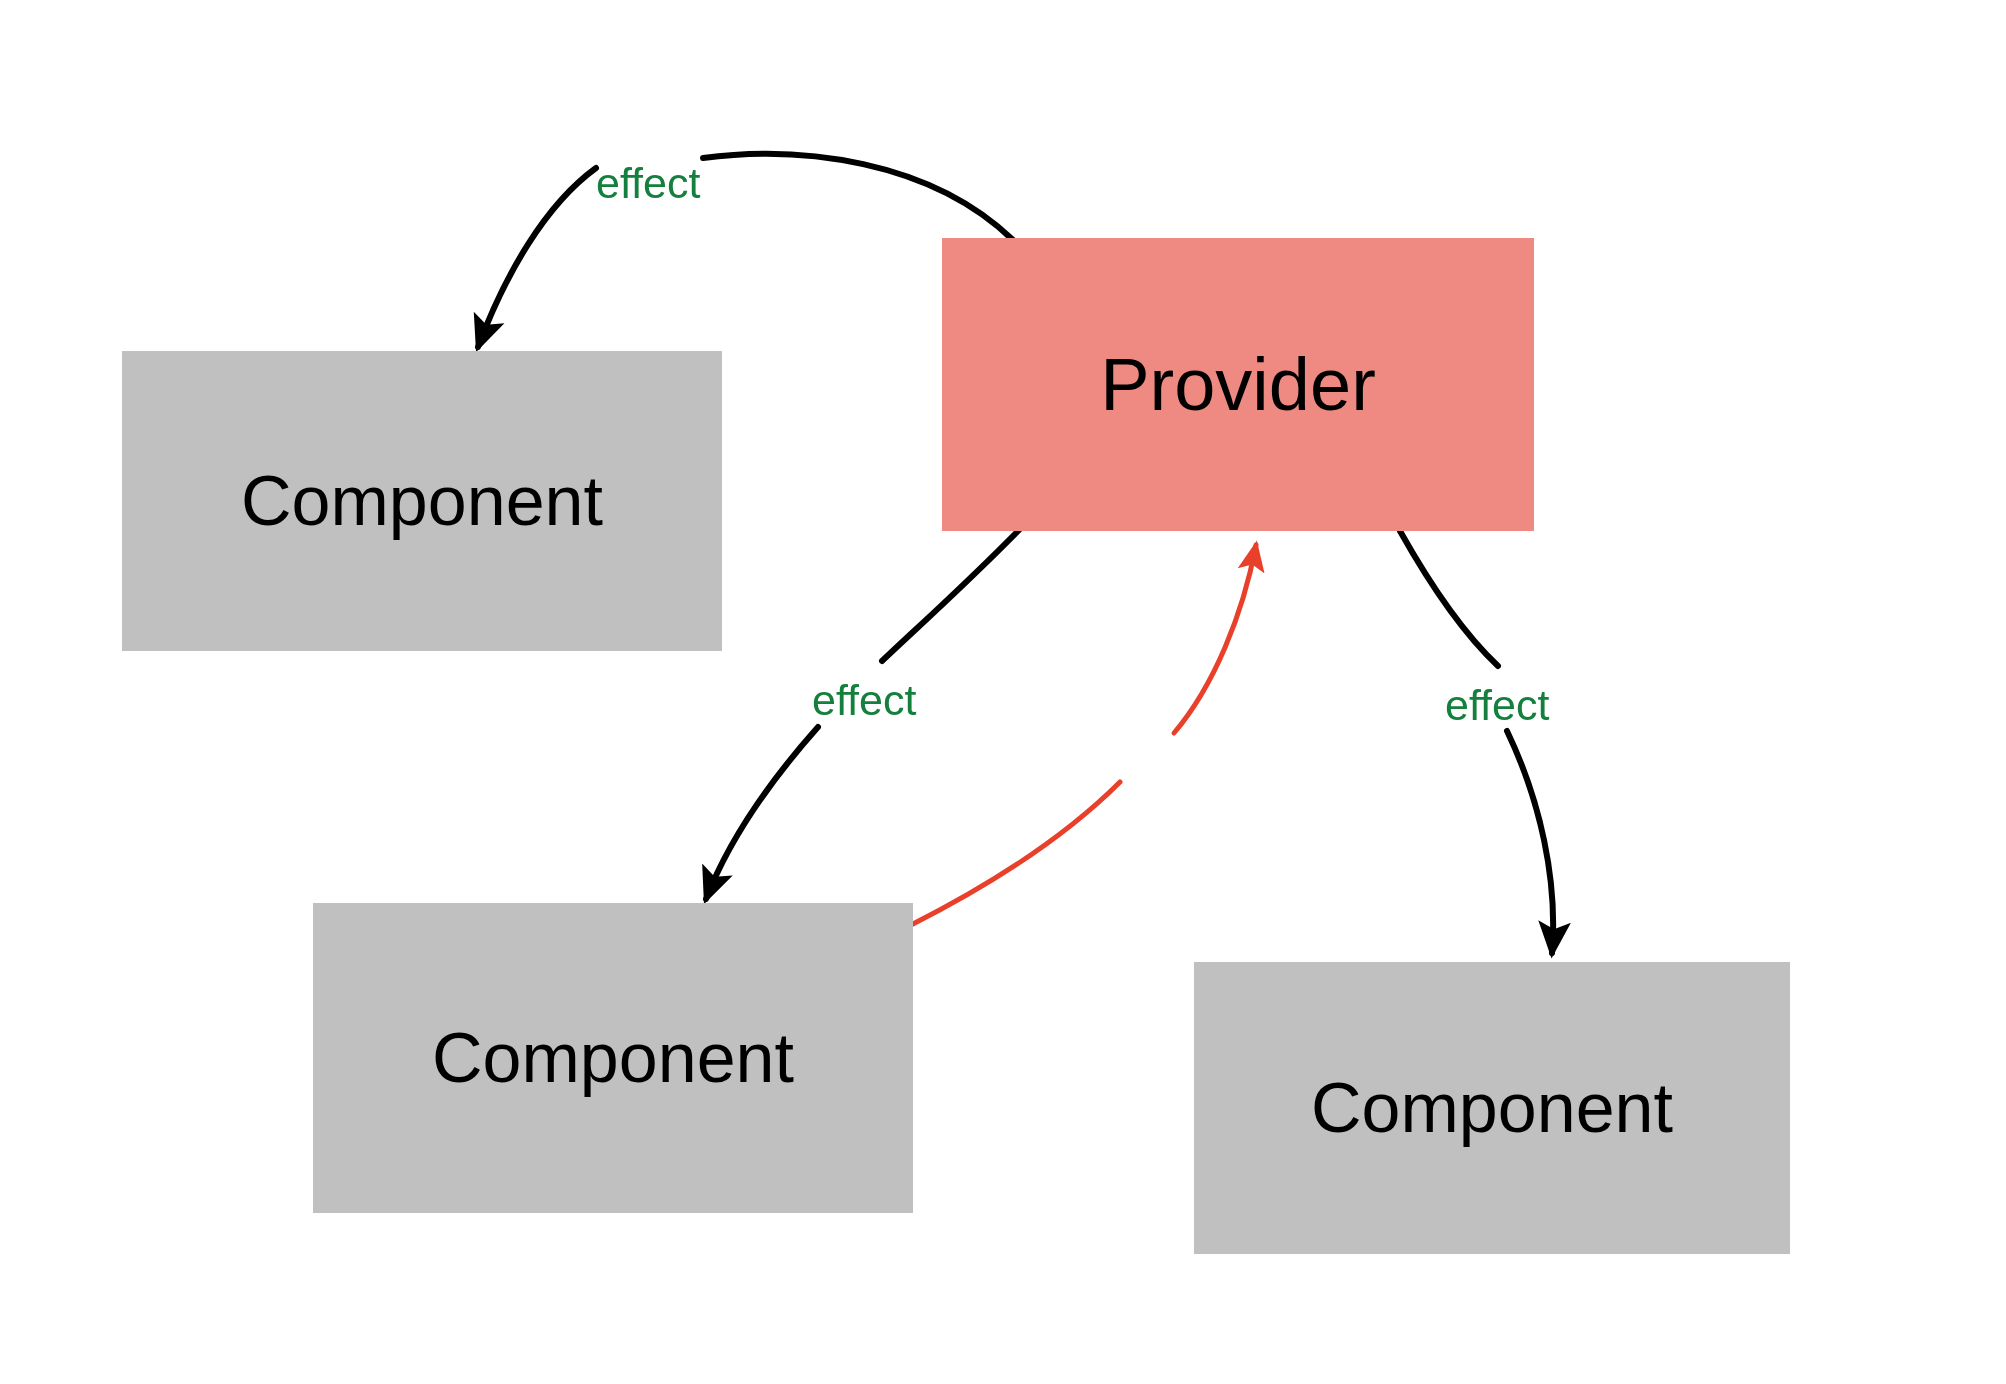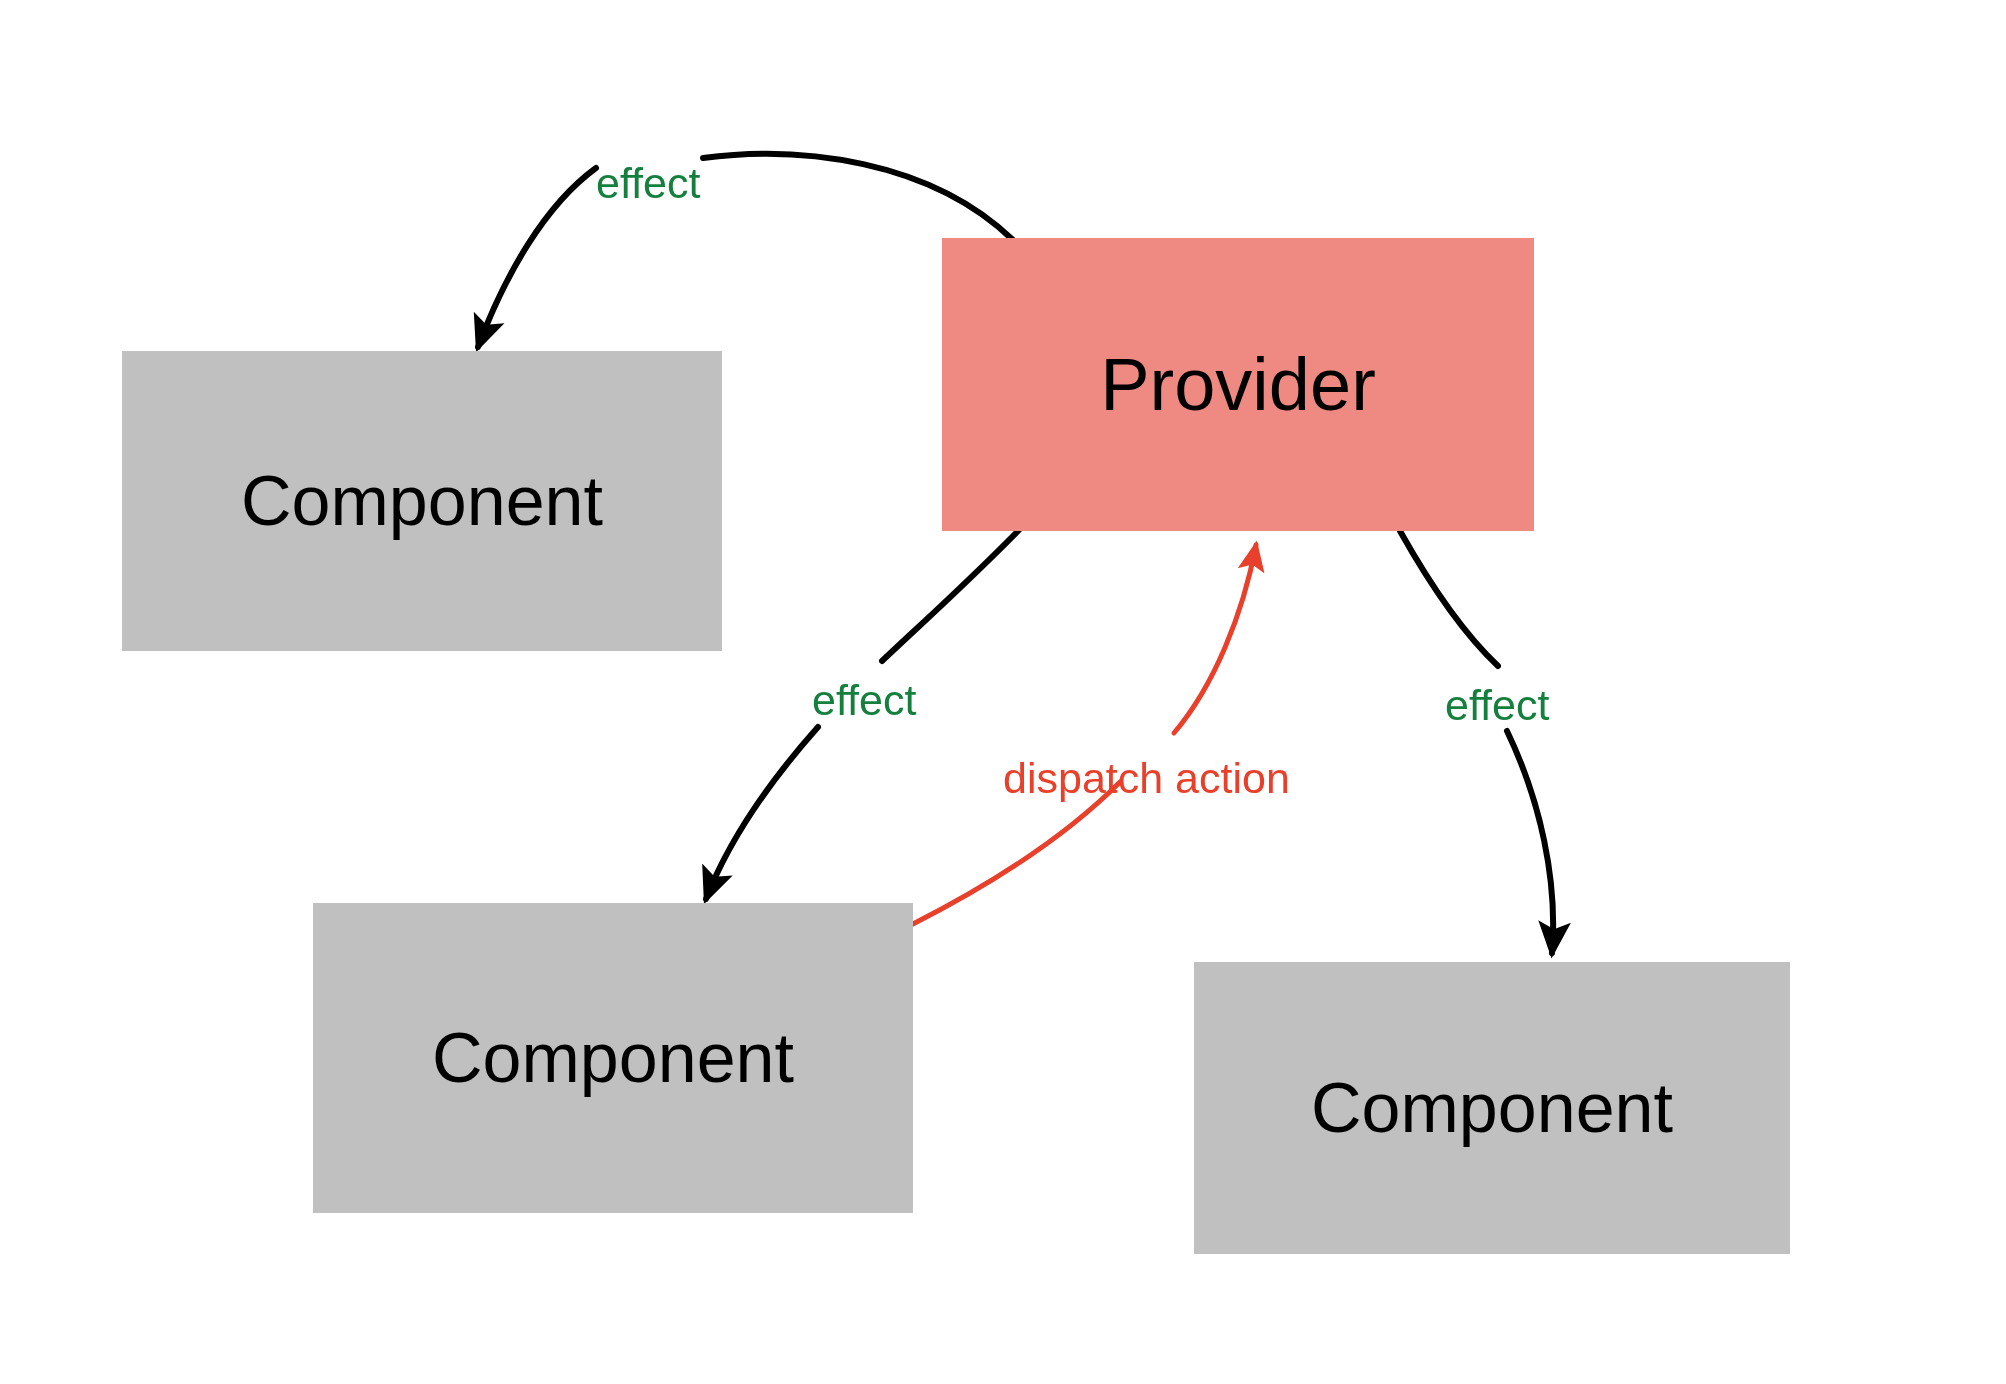--- a/index.html
+++ b/index.html
@@ -123,15 +123,14 @@
   <div class="node" id="node-component-bottom-right">
     <span class="node-label">Component</span>
   </div>
 
   <div class="edge-label" id="label-effect-top-left">effect</div>
 
   <div class="edge-label" id="label-effect-middle">effect</div>
 
   <div class="edge-label" id="label-effect-right">effect</div>
 
-  <div class="edge-label accent" id="label-dispatch-action">dispatch action</div>
 
 </div>
 
 </body></html>

